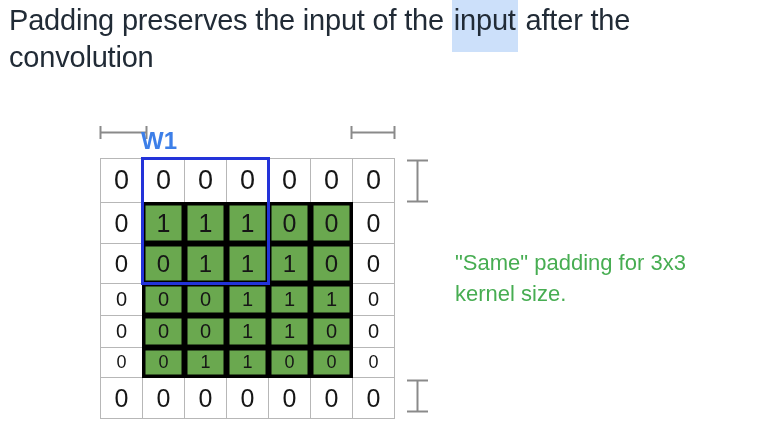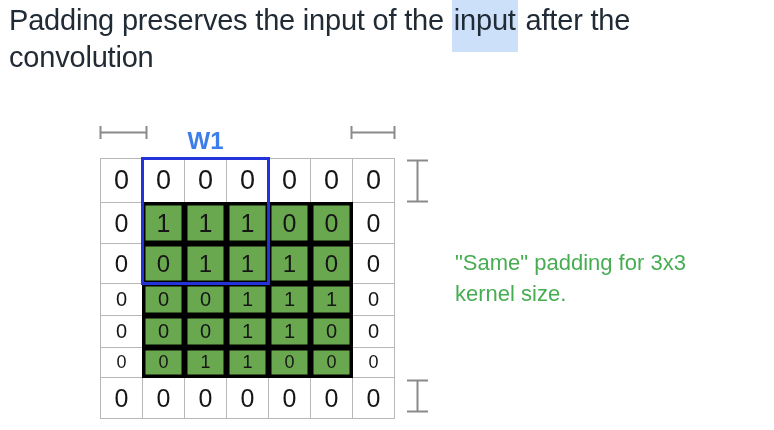--- a/index.html
+++ b/index.html
@@ -25,21 +25,21 @@
   .cell.green{
     background:var(--cell-green,#6aa84f);
     box-shadow:inset 0 0 0 2.5px #000;
     outline:1px solid #000;
   }
   .kernel-box{
     position:absolute;border:3px solid var(--kernel-box-blue,#2333d9);
     box-sizing:border-box;pointer-events:none;
   }
   .kernel-label{
-    position:absolute;text-align:center;font-weight:bold;font-size:24px;
+    position:absolute;font-weight:bold;font-size:24px;
     line-height:26px;color:var(--accent-blue,#3d7fe8);
   }
   .caption{
     position:absolute;left:455px;top:247px;width:295px;
     font-size:22px;line-height:31px;color:var(--caption-green,#47ad52);
   }
   .bracket{position:absolute;}
   .bracket line{stroke:#8a8a8a;stroke-width:2;}
 </style>
 </head>

